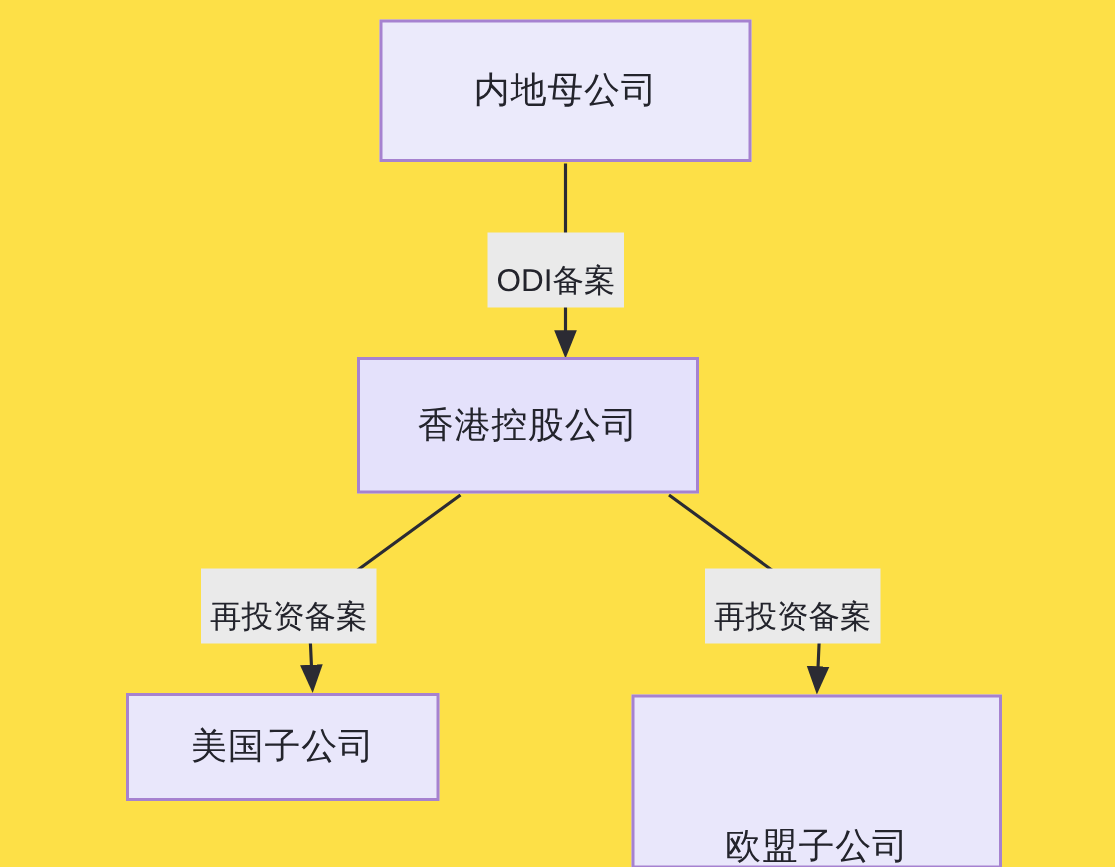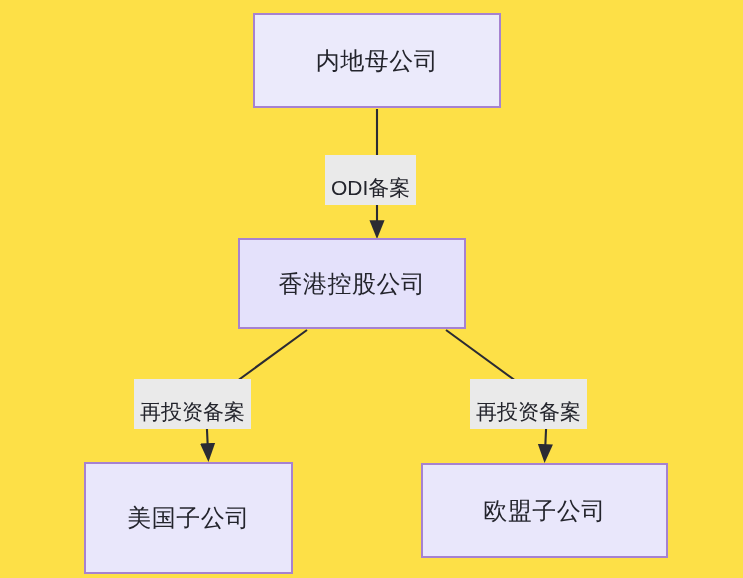--- a/index.html
+++ b/index.html
@@ -58,29 +58,30 @@
     left: 238px;
     top: 238px;
     width: 228px;
     height: 91px;
     background: #e4e1fb;
   }
   #node-us {
     left: 84px;
     top: 462px;
     width: 209px;
-    height: 112px;
+    height: 72px;
     background: #e9e7fb;
   }
   #node-eu {
     left: 421px;
     top: 463px;
     width: 247px;
-    height: 95px;
+    height: 116px;
     background: #e9e7fb;
+    align-items: flex-end;
   }
   
   .edge-label {
     position: absolute;
     background: #eaeaea;
     color: #23242c;
     font-size: 21px;
     line-height: 1;
     padding: 22px 6px 7px 6px;
     white-space: nowrap;

